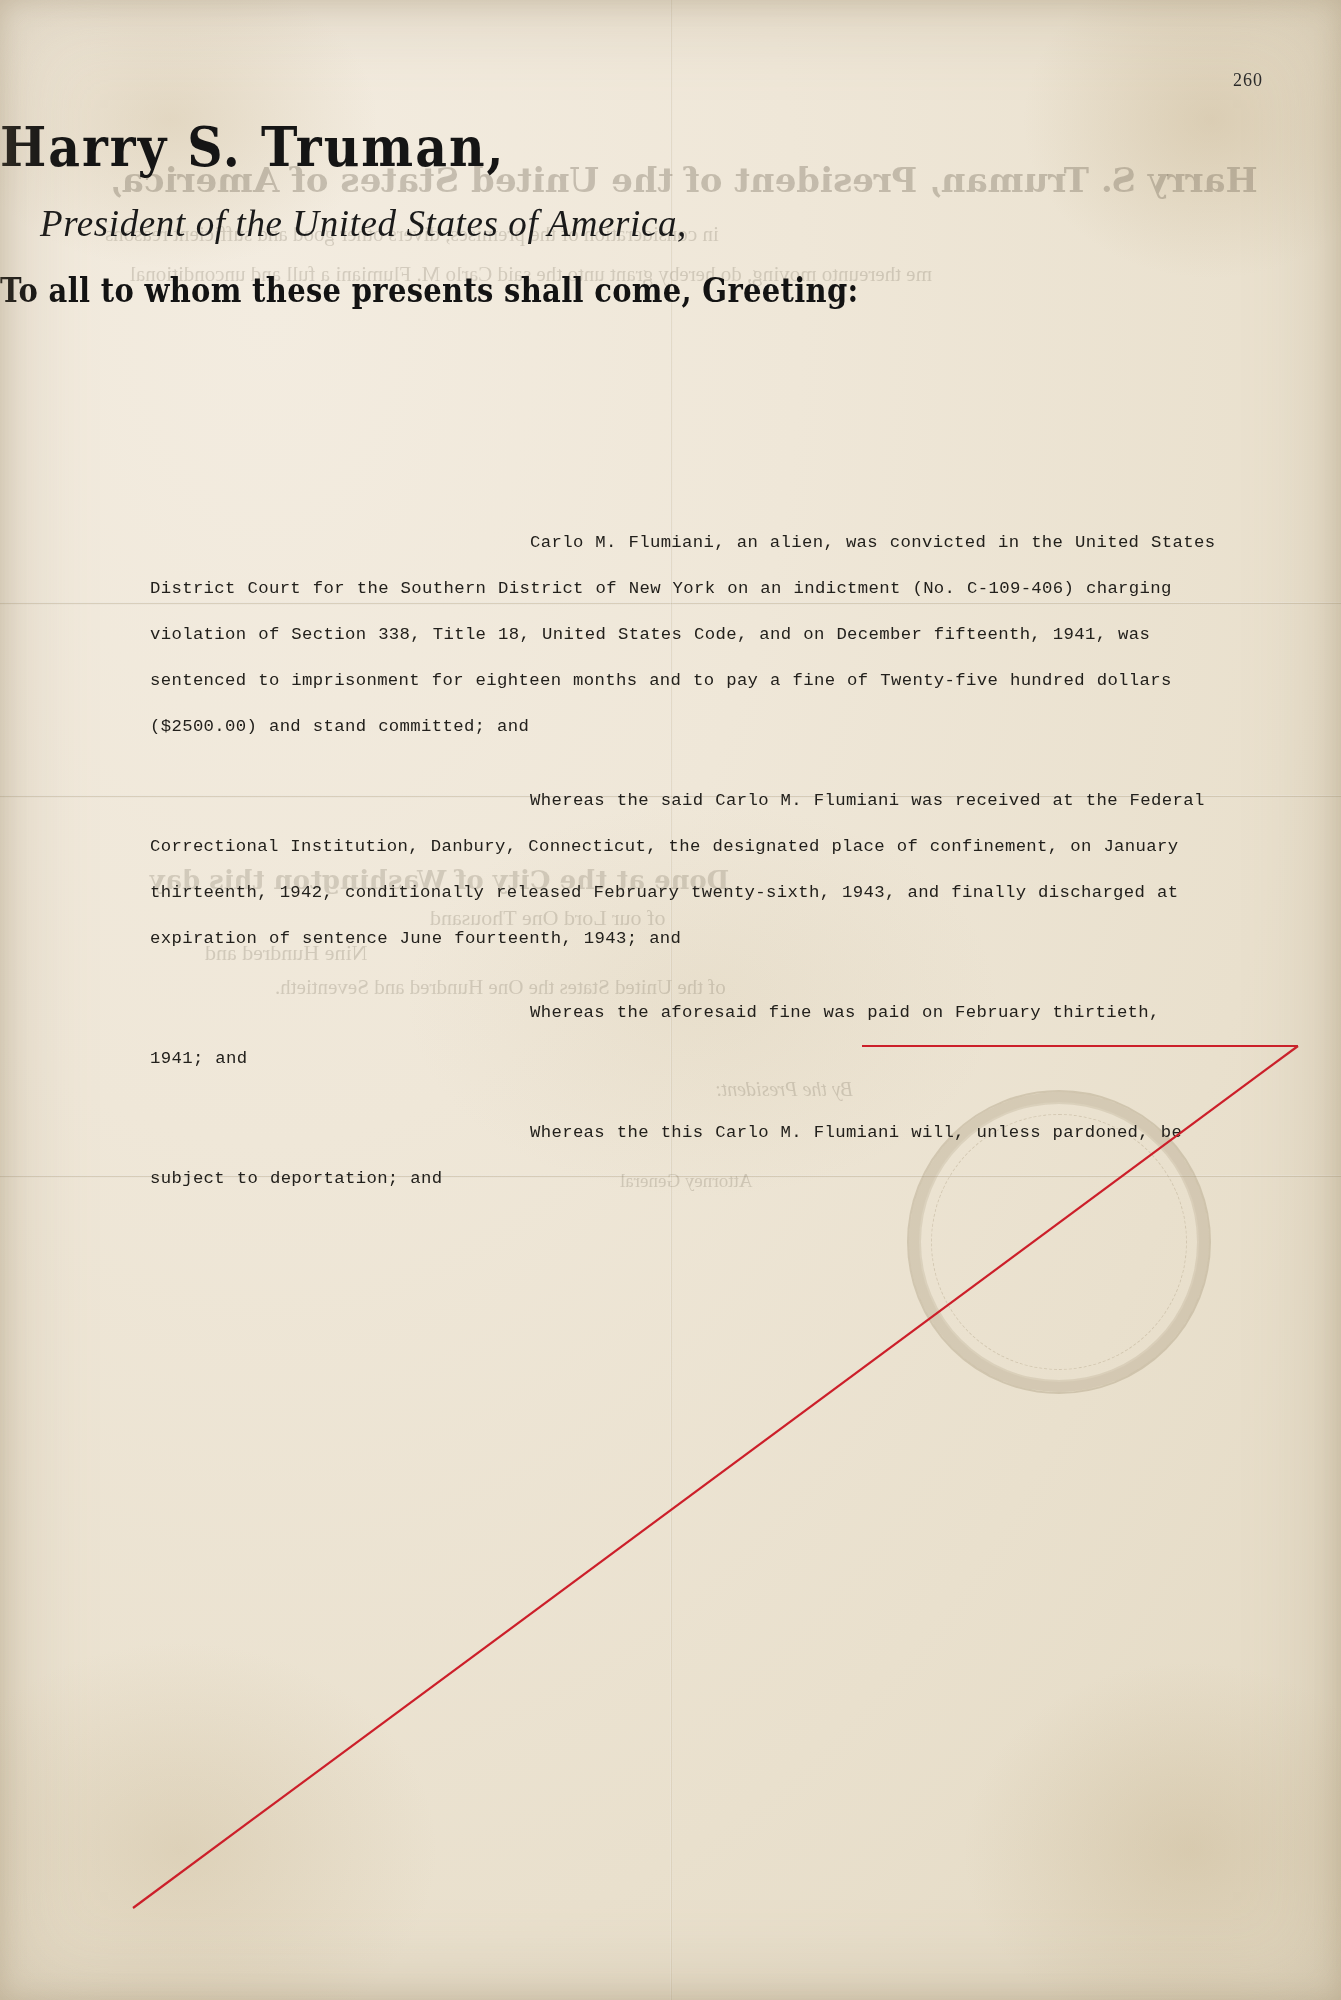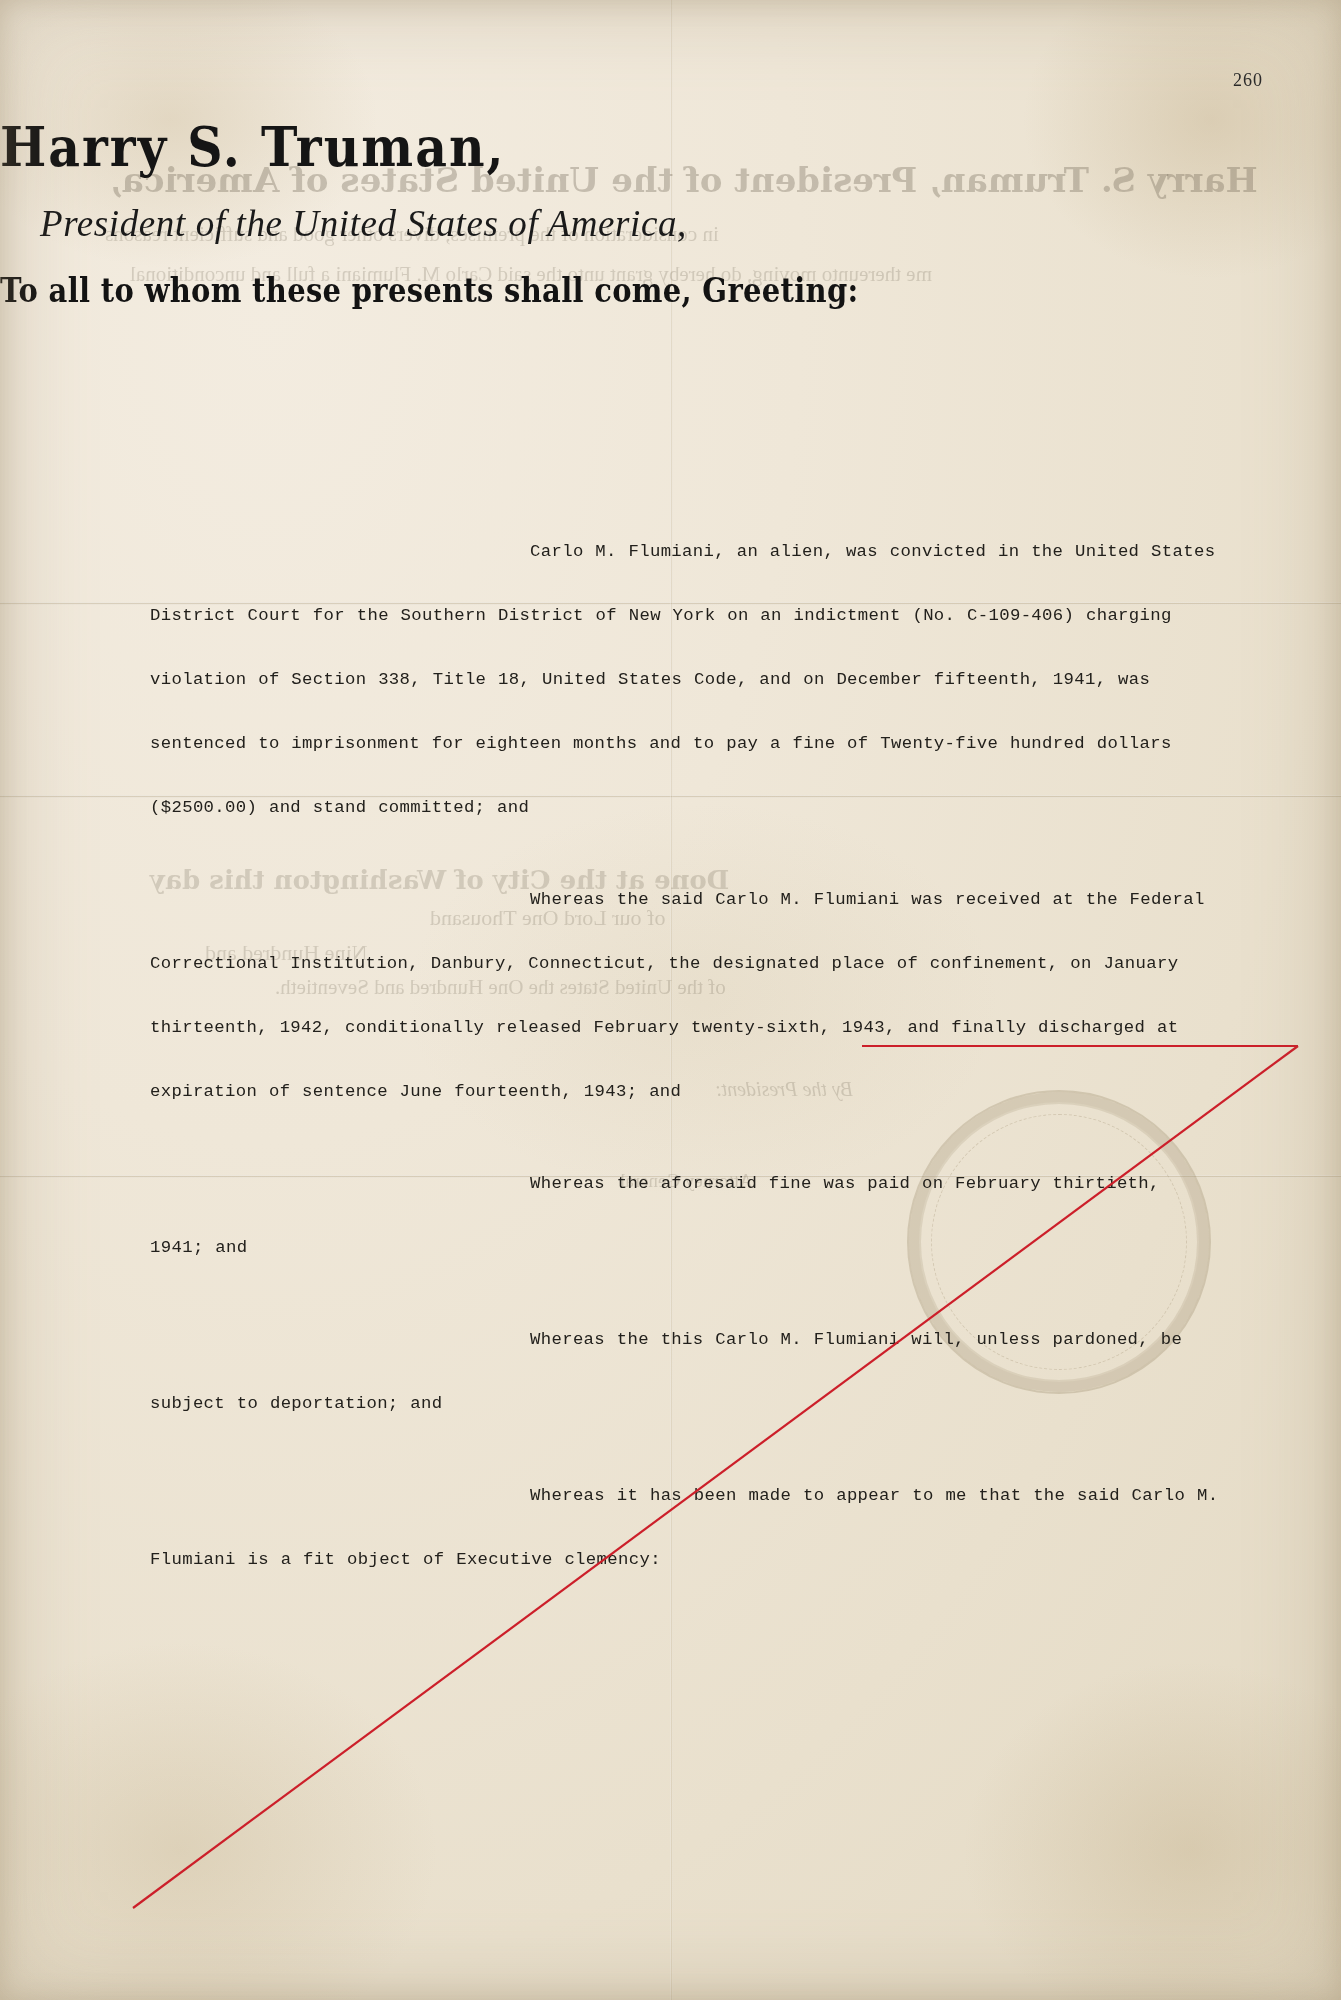--- a/index.html
+++ b/index.html
@@ -110,21 +110,21 @@
 
   .body {
     position: absolute;
     left: 150px;
     right: 118px;
     top: 520px;
   }
   .para {
     font-family: "Liberation Mono", monospace;
     font-size: 17.3px;
-    line-height: 64px;
+    line-height: 46px;
     color: #22201c;
     text-indent: 380px;
     letter-spacing: 0.35px;
     margin: 0 0 28px 0;
     text-align: left;
     white-space: pre-wrap;
     word-spacing: 1px;
   }
   .para.p2 { margin-bottom: 28px; }
 
@@ -184,21 +184,20 @@
     <div class="name">Harry S. Truman,</div>
     <div class="subtitle">President of the United States of America,</div>
     <div class="greeting">To all to whom these presents shall come, Greeting:</div>
   </div>
 
   <div class="body">
     <p class="para">Carlo M. Flumiani, an alien, was convicted in the United States District Court for the Southern District of New York on an indictment (No. C-109-406) charging violation of Section 338, Title 18, United States Code, and on December fifteenth, 1941, was sentenced to imprisonment for eighteen months and to pay a fine of Twenty-five hundred dollars ($2500.00) and stand committed; and</p>
     <p class="para p2">Whereas the said Carlo M. Flumiani was received at the Federal Correctional Institution, Danbury, Connecticut, the designated place of confinement, on January thirteenth, 1942, conditionally released February twenty-sixth, 1943, and finally discharged at expiration of sentence June fourteenth, 1943; and</p>
     <p class="para">Whereas the aforesaid fine was paid on February thirtieth, 1941; and</p>
     <p class="para">Whereas the this Carlo M. Flumiani will, unless pardoned, be subject to deportation; and</p>
-    <p class="para">Whereas it has been made to appear to me that the said Carlo M. Flumiani is a fit object of Executive clemency:</p>
   </div>
 
   <svg class="redline" width="1341" height="2000">
     <line x1="862" y1="1046" x2="1298" y2="1046" stroke="#cc1f2a" stroke-width="2.2"></line>
     <line x1="1298" y1="1046" x2="133" y2="1908" stroke="#cc1f2a" stroke-width="2.2"></line>
   </svg>
 
   <div class="edge"></div>
 </div>
 

